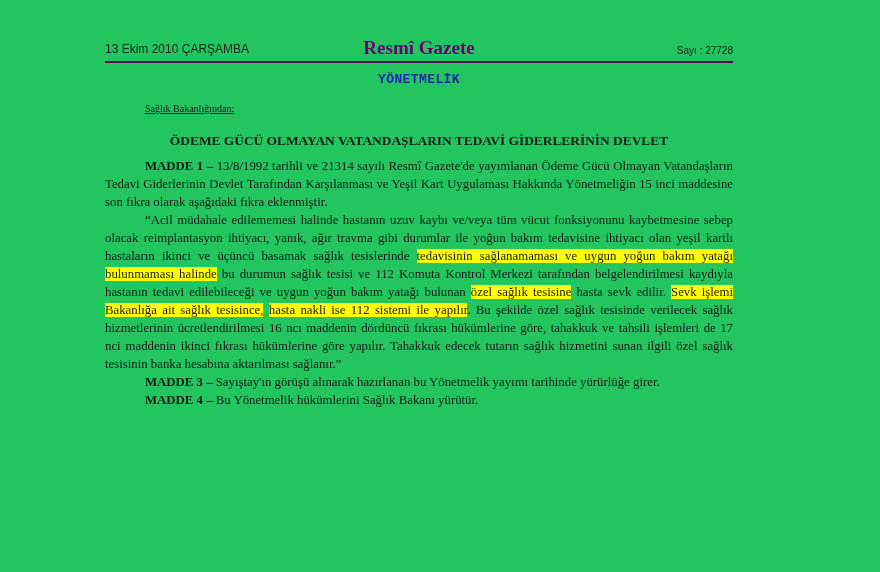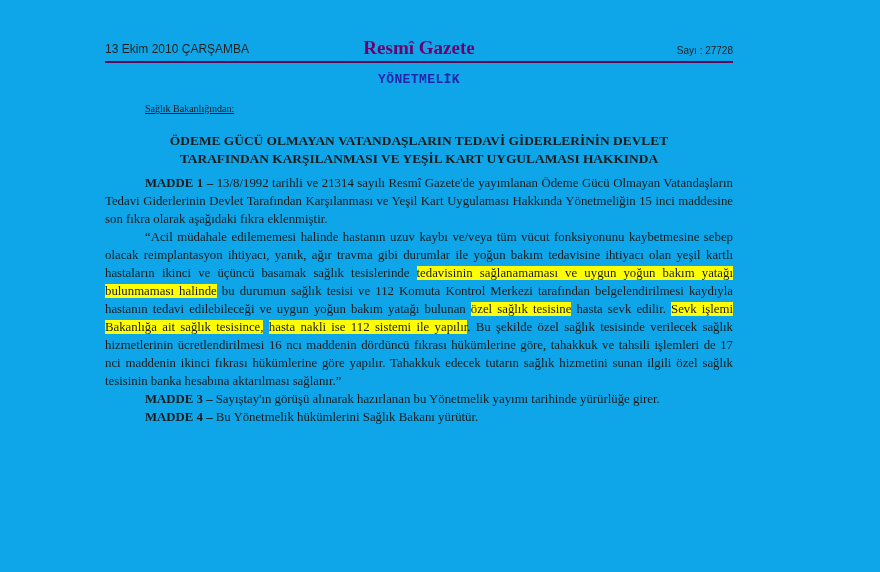--- a/index.html
+++ b/index.html
@@ -8,21 +8,21 @@
     --blue: #2424ad;
     --hl: #ffff00;
     --ink: #1b1b1b;
   }
   * { margin: 0; padding: 0; box-sizing: border-box; }
   html, body { background: #ffffff; }
   .page {
     position: relative;
     width: 880px;
     height: 572px;
-    background: #0ea5e9;
+    background: #22c55e;
     overflow: hidden;
     font-family: "Liberation Serif", "DejaVu Serif", serif;
     color: var(--ink);
   }
   .content {
     position: absolute;
     left: 105px;
     top: 38px;
     width: 628px;
   }
@@ -102,21 +102,20 @@
     </div>
 
     <div class="section-label">YÖNETMELİK</div>
 
     <div class="ministry">
       <span>Sağlık Bakanlığından:</span>
     </div>
 
     <div class="doc-title">
       <div>ÖDEME GÜCÜ OLMAYAN VATANDAŞLARIN TEDAVİ GİDERLERİNİN DEVLET</div>
-      <div>TARAFINDAN KARŞILANMASI VE YEŞİL KART UYGULAMASI HAKKINDA</div>
     </div>
 
     <div id="paragraphs">
         <p class="para"><span class="bold">MADDE 1 – </span><span>13/8/1992 tarihli ve 21314 sayılı Resmî Gazete'de yayımlanan Ödeme Gücü Olmayan Vatandaşların Tedavi Giderlerinin Devlet Tarafından Karşılanması ve Yeşil Kart Uygulaması Hakkında Yönetmeliğin 15 inci maddesine son fıkra olarak aşağıdaki fıkra eklenmiştir.</span></p>
         <p class="para"><span>“Acil müdahale edilememesi halinde hastanın uzuv kaybı ve/veya tüm vücut fonksiyonunu kaybetmesine sebep olacak reimplantasyon ihtiyacı, yanık, ağır travma gibi durumlar ile yoğun bakım tedavisine ihtiyacı olan yeşil kartlı hastaların ikinci ve üçüncü basamak sağlık tesislerinde </span><span class="hl">tedavisinin sağlanamaması ve uygun yoğun bakım yatağı bulunmaması halinde</span><span> bu durumun sağlık tesisi ve 112 Komuta Kontrol Merkezi tarafından belgelendirilmesi kaydıyla hastanın tedavi edilebileceği ve uygun yoğun bakım yatağı bulunan </span><span class="hl">özel sağlık tesisine</span><span> hasta sevk edilir. </span><span class="hl">Sevk işlemi Bakanlığa ait sağlık tesisince,</span><span> </span><span class="hl">hasta nakli ise 112 sistemi ile yapılır</span><span>. Bu şekilde özel sağlık tesisinde verilecek sağlık hizmetlerinin ücretlendirilmesi 16 ncı maddenin dördüncü fıkrası hükümlerine göre, tahakkuk ve tahsili işlemleri de 17 nci maddenin ikinci fıkrası hükümlerine göre yapılır. Tahakkuk edecek tutarın sağlık hizmetini sunan ilgili özel sağlık tesisinin banka hesabına aktarılması sağlanır.”</span></p>
         <p class="para"><span class="bold">MADDE 3 – </span><span>Sayıştay'ın görüşü alınarak hazırlanan bu Yönetmelik yayımı tarihinde yürürlüğe girer.</span></p>
         <p class="para"><span class="bold">MADDE 4 – </span><span>Bu Yönetmelik hükümlerini Sağlık Bakanı yürütür.</span></p>
       </div>
 
   </div>

